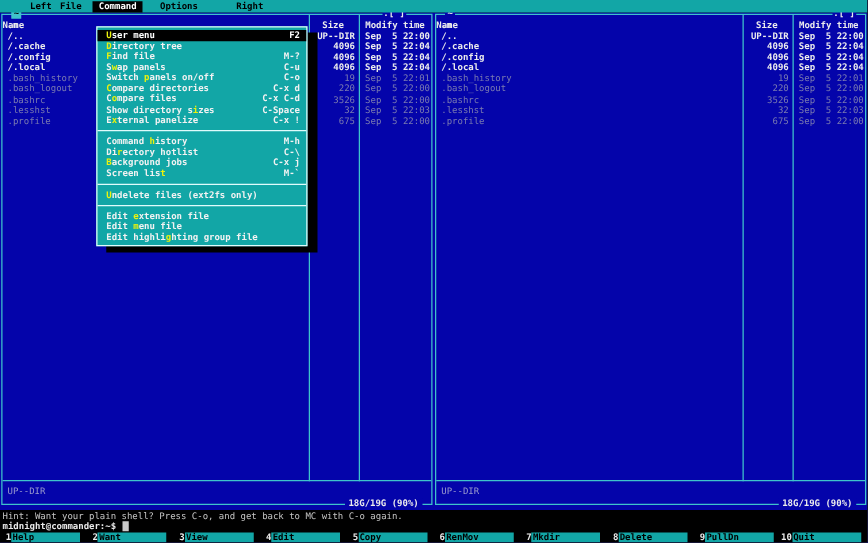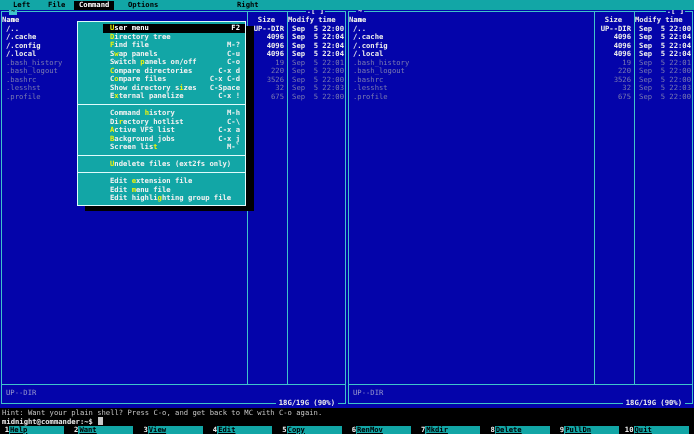--- a/index.html
+++ b/index.html
@@ -30,63 +30,63 @@
   .panel-left{left:1px;}
   .panel-right{left:348px;}
   .panel-title{position:absolute;top:-5px;left:7px;padding:0 2px;background:var(--blue);color:var(--white);line-height:8px;}
   .panel-left .panel-title{background:var(--frame);color:#000;}
   .panel-corner{position:absolute;top:-5px;background:var(--blue);color:var(--white);line-height:8px;padding:0 1px;}
   .panel-left .panel-corner{right:20px;}
   .panel-right .panel-corner{right:7px;}
   .sort-ind{position:absolute;left:4px;top:4px;color:var(--white);}
   .col-name-h{position:absolute;left:0;top:4px;width:245px;text-align:left;color:var(--white);}
   .col-size-h{position:absolute;left:246px;top:4px;width:37px;text-align:center;color:var(--white);}
-  .col-time-h{position:absolute;left:286px;top:4px;width:56px;color:var(--white);}
+  .col-time-h{position:absolute;left:286px;top:4px;width:56px;text-align:center;color:var(--white);}
   .vsep{position:absolute;top:0;width:1px;height:373px;background:var(--frame);}
   .vsep.v1{left:245px;}
   .vsep.v2{left:285px;}
   .hsep{position:absolute;top:372px;left:0;right:0;height:1px;background:var(--frame);}
   .file-list{position:absolute;top:12.5px;left:0;right:0;}
   .f-row{position:relative;height:8.51px;}
   .f-name{position:absolute;left:4px;white-space:pre;}
   .f-size{position:absolute;left:242px;width:40px;text-align:right;}
   .f-time{position:absolute;left:287px;width:55px;text-align:right;white-space:pre;}
   .f-row.dir{color:var(--white);font-weight:700;}
   .f-row.file{color:var(--dim);font-weight:400;}
   .ministatus{position:absolute;top:377px;left:4px;color:#9a9ace;font-weight:400;}
   .free-space{position:absolute;bottom:-4px;right:7px;background:var(--blue);padding:0 3px;color:var(--white);white-space:pre;}
   
   .dropdown{position:absolute;left:77px;top:11px;width:169px;background:var(--teal);
     border:1px solid var(--menuline);box-shadow:8px 5px 0 #000;z-index:10;padding:2px 0;}
-  .menu-row{position:relative;height:8.5px;display:flex;align-items:center;padding-left:7px;color:#f2f2f2;cursor:default;white-space:pre;margin-left:25px;}
+  .menu-row{position:relative;height:8.5px;display:flex;align-items:center;padding-left:7px;color:#f2f2f2;cursor:default;white-space:pre;}
   .menu-row .shortcut{position:absolute;right:5px;text-align:right;}
   .menu-row.selected{background:#000;color:#fff;}
   .hot{color:var(--yellow);}
   .menu-sep{height:8.5px;display:flex;align-items:center;}
   .menu-sep::before{content:"";display:block;width:100%;height:1px;background:var(--menuline);}
   
   .hint{position:absolute;top:408.5px;left:2px;color:var(--hintgray);font-weight:400;white-space:pre;}
   .promptline{position:absolute;top:417px;left:2px;color:#e8e8e8;white-space:pre;}
   .cursorblock{display:inline-block;width:4.4px;height:7.6px;background:#c9c9c9;vertical-align:-1px;margin-left:1px;}
   .keybar{position:absolute;left:0;top:425.5px;right:0;height:8.5px;display:flex;}
   .fkey{width:69.4px;display:flex;height:8.5px;}
   .fkey .num{width:9px;text-align:right;color:#ececec;}
-  .fkey .flabel{width:55px;background:var(--teal);color:#000;padding-left:1px;overflow:hidden;text-decoration:underline;}
+  .fkey .flabel{width:55px;background:var(--teal);color:#000;padding-left:1px;overflow:hidden;}
 </style>
 </head>
 <body>
 
 <div class="screen">
 
   <div class="menubar" id="menubar">
-      <span class="mb-item" style="left: 13px;">Left</span>
+      <span class="mb-item" style="left: 24px;">Left</span>
       <span class="mb-item" style="left: 48px;">File</span>
       <span class="mb-item selected" style="left: 79px;">Command</span>
       <span class="mb-item" style="left: 128px;">Options</span>
-      <span class="mb-item" style="left: 189px; margin-left: 48px;">Right</span>
+      <span class="mb-item" style="left: 189px;">Right</span>
     </div>
 
   <div class="workspace">
 
     <div class="panel panel-left">
       <span class="panel-title">~</span>
       <span class="panel-corner">.[^]</span>
       <span class="sort-ind">.n</span>
       <span class="col-name-h">Name</span>
       <span class="col-size-h">Size</span>
@@ -212,21 +212,20 @@
         <div class="menu-row"><span class="mlabel"><span></span><span class="hot">F</span><span>ind file</span></span><span class="shortcut">M-?</span></div>
         <div class="menu-row"><span class="mlabel"><span>S</span><span class="hot">w</span><span>ap panels</span></span><span class="shortcut">C-u</span></div>
         <div class="menu-row"><span class="mlabel"><span>Switch </span><span class="hot">p</span><span>anels on/off</span></span><span class="shortcut">C-o</span></div>
         <div class="menu-row"><span class="mlabel"><span></span><span class="hot">C</span><span>ompare directories</span></span><span class="shortcut">C-x d</span></div>
         <div class="menu-row"><span class="mlabel"><span>C</span><span class="hot">o</span><span>mpare files</span></span><span class="shortcut">C-x C-d</span></div>
         <div class="menu-row"><span class="mlabel"><span>Show directory s</span><span class="hot">i</span><span>zes</span></span><span class="shortcut">C-Space</span></div>
         <div class="menu-row"><span class="mlabel"><span>E</span><span class="hot">x</span><span>ternal panelize</span></span><span class="shortcut">C-x !</span></div>
         <div class="menu-sep"></div>
         <div class="menu-row"><span class="mlabel"><span>Command </span><span class="hot">h</span><span>istory</span></span><span class="shortcut">M-h</span></div>
         <div class="menu-row"><span class="mlabel"><span>Di</span><span class="hot">r</span><span>ectory hotlist</span></span><span class="shortcut">C-\</span></div>
-        <div class="menu-row"><span class="mlabel"><span></span><span class="hot">A</span><span>ctive VFS list</span></span><span class="shortcut">C-x a</span></div>
         <div class="menu-row"><span class="mlabel"><span></span><span class="hot">B</span><span>ackground jobs</span></span><span class="shortcut">C-x j</span></div>
         <div class="menu-row"><span class="mlabel"><span>Screen lis</span><span class="hot">t</span><span></span></span><span class="shortcut">M-`</span></div>
         <div class="menu-sep"></div>
         <div class="menu-row"><span class="mlabel"><span></span><span class="hot">U</span><span>ndelete files (ext2fs only)</span></span></div>
         <div class="menu-sep"></div>
         <div class="menu-row"><span class="mlabel"><span>Edit </span><span class="hot">e</span><span>xtension file</span></span></div>
         <div class="menu-row"><span class="mlabel"><span>Edit </span><span class="hot">m</span><span>enu file</span></span></div>
         <div class="menu-row"><span class="mlabel"><span>Edit highli</span><span class="hot">g</span><span>hting group file</span></span></div>
       </div>
   </div>

